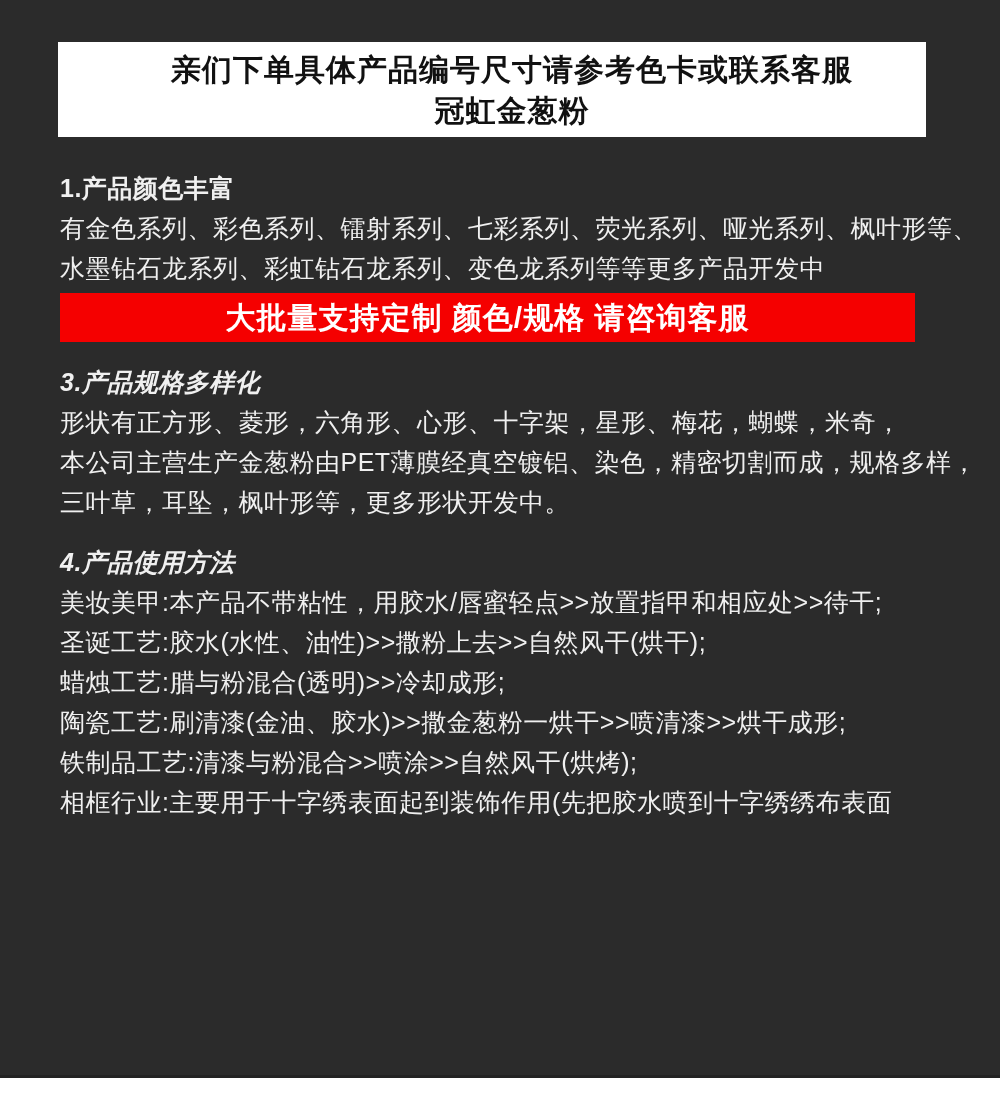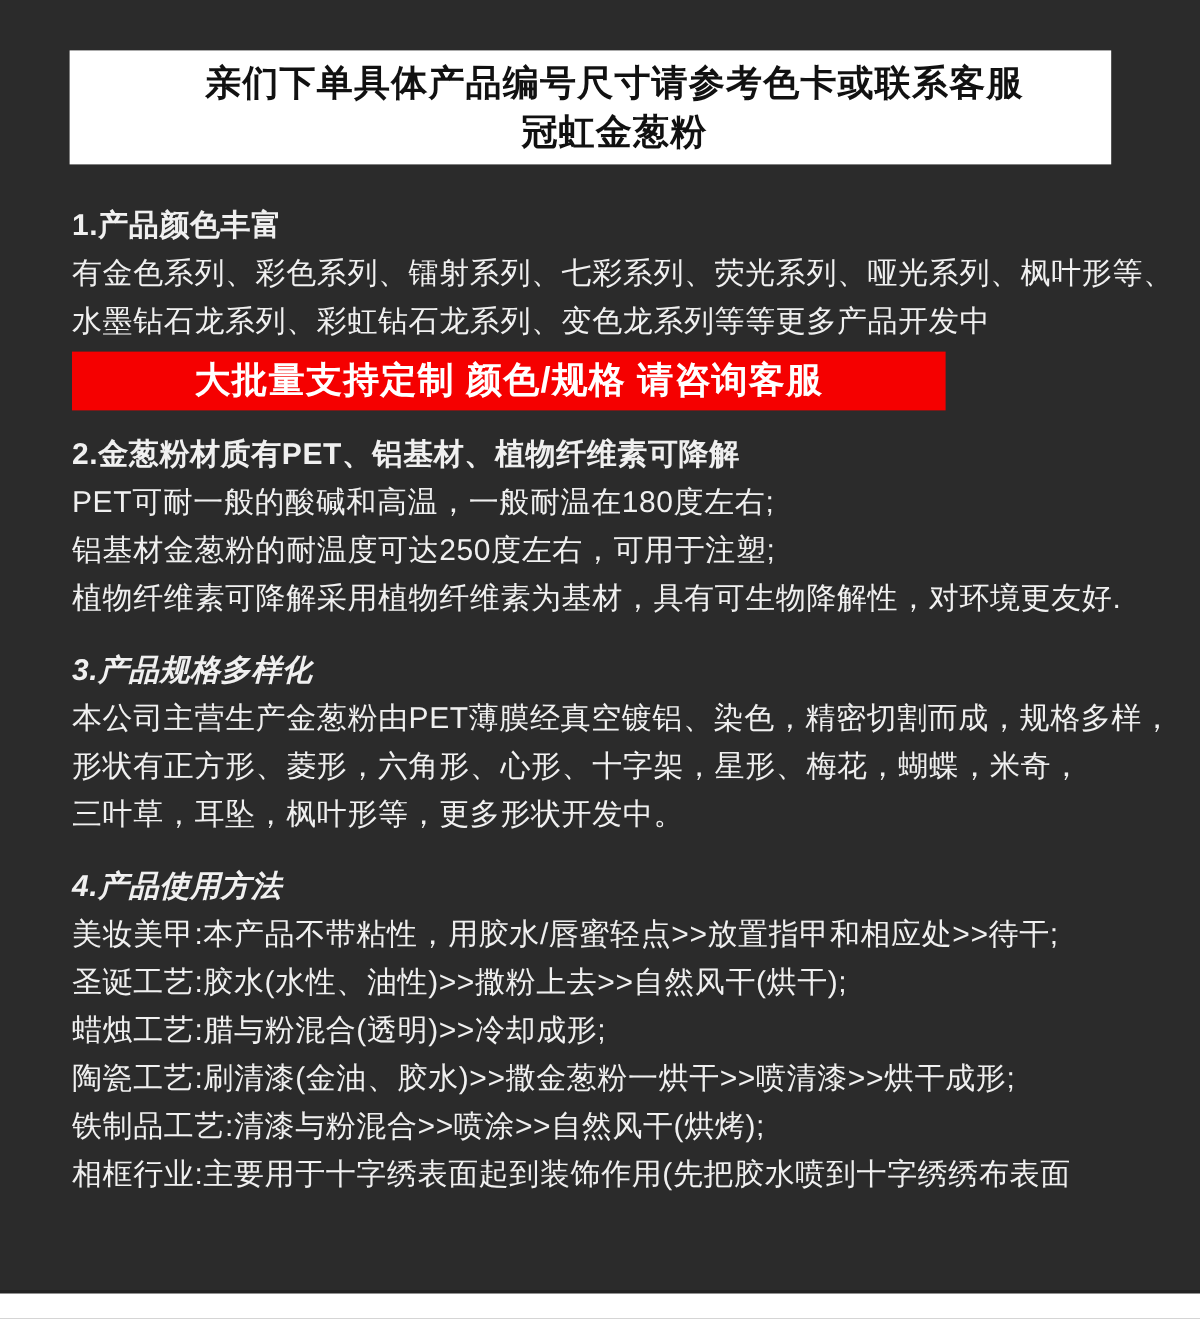--- a/index.html
+++ b/index.html
@@ -60,21 +60,21 @@
   .sec-title.gap { margin-top: 20px; font-style: italic; }
   .line {
     font-size: 25px;
     font-weight: normal;
     line-height: 40px;
     letter-spacing: 0.5px;
     white-space: nowrap;
   }
   .banner {
     margin-top: 5px;
-    width: 728px;
+    width: 855px;
     height: 49px;
     background: var(--banner-bg);
     color: var(--banner-text);
     font-size: 30px;
     font-weight: bold;
     line-height: 49px;
     text-align: center;
     letter-spacing: 1px;
   }
   .footer-strip {
@@ -96,31 +96,25 @@
   <div class="content">
 
     <div>
       <div class="sec-title first">1.产品颜色丰富</div>
       <div class="line">有金色系列、彩色系列、镭射系列、七彩系列、荧光系列、哑光系列、枫叶形等、</div>
       <div class="line">水墨钻石龙系列、彩虹钻石龙系列、变色龙系列等等更多产品开发中</div>
     </div>
 
     <div class="banner">大批量支持定制 颜色/规格 请咨询客服</div>
 
-    <div>
-      <div class="sec-title after-banner">2.金葱粉材质有PET、铝基材、植物纤维素可降解</div>
-      <div class="line">PET可耐一般的酸碱和高温，一般耐温在180度左右;</div>
-      <div class="line">铝基材金葱粉的耐温度可达250度左右，可用于注塑;</div>
-      <div class="line">植物纤维素可降解采用植物纤维素为基材，具有可生物降解性，对环境更友好.</div>
-    </div>
 
     <div>
       <div class="sec-title gap">3.产品规格多样化</div>
+      <div class="line">形状有正方形、菱形，六角形、心形、十字架，星形、梅花，蝴蝶，米奇，</div>
       <div class="line">本公司主营生产金葱粉由PET薄膜经真空镀铝、染色，精密切割而成，规格多样，</div>
-      <div class="line">形状有正方形、菱形，六角形、心形、十字架，星形、梅花，蝴蝶，米奇，</div>
       <div class="line">三叶草，耳坠，枫叶形等，更多形状开发中。</div>
     </div>
 
     <div>
       <div class="sec-title gap">4.产品使用方法</div>
       <div class="line">美妆美甲:本产品不带粘性，用胶水/唇蜜轻点&gt;&gt;放置指甲和相应处&gt;&gt;待干;</div>
       <div class="line">圣诞工艺:胶水(水性、油性)&gt;&gt;撒粉上去&gt;&gt;自然风干(烘干);</div>
       <div class="line">蜡烛工艺:腊与粉混合(透明)&gt;&gt;冷却成形;</div>
       <div class="line">陶瓷工艺:刷清漆(金油、胶水)&gt;&gt;撒金葱粉一烘干&gt;&gt;喷清漆&gt;&gt;烘干成形;</div>
       <div class="line">铁制品工艺:清漆与粉混合&gt;&gt;喷涂&gt;&gt;自然风干(烘烤);</div>

